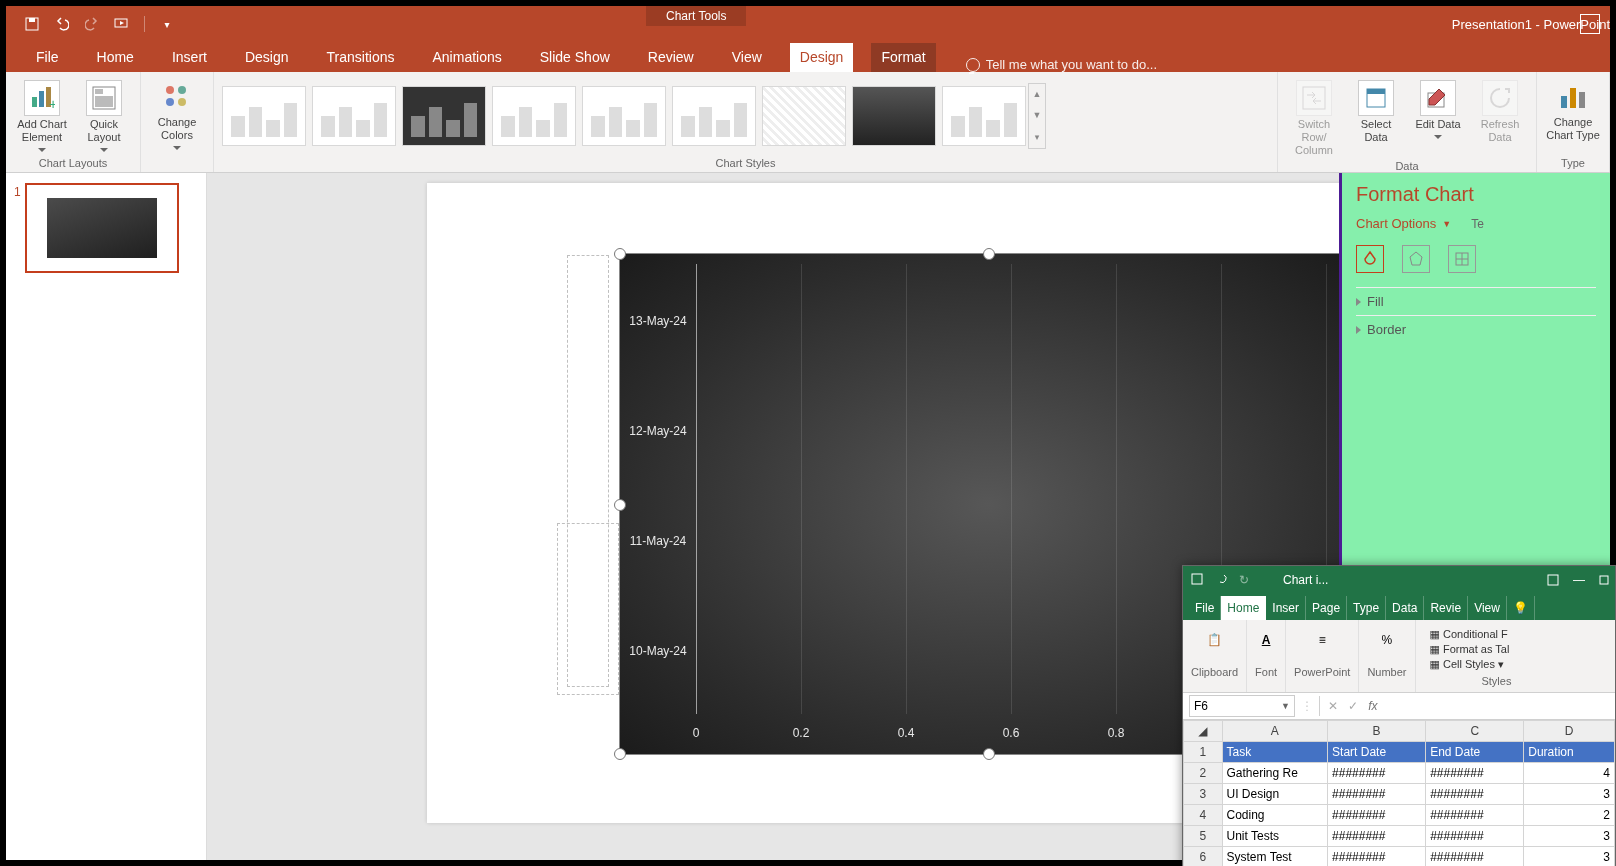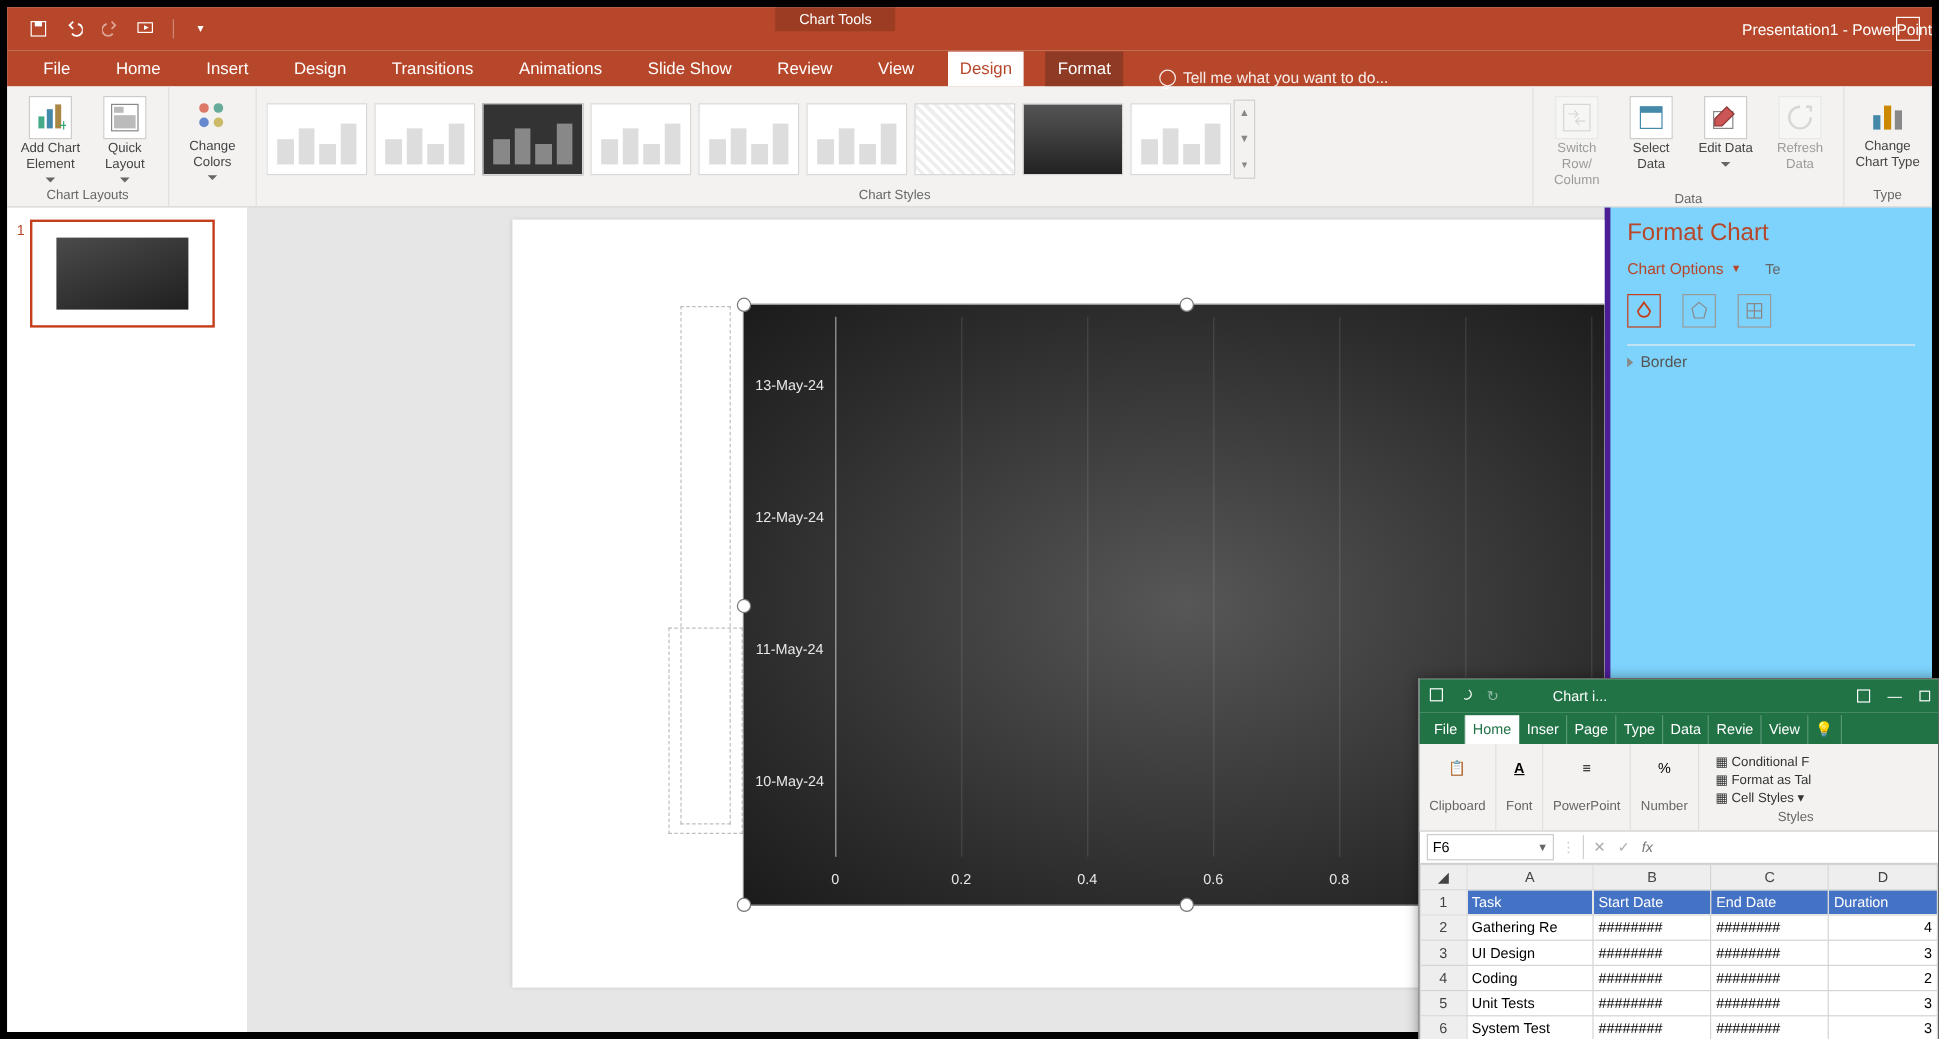--- a/index.html
+++ b/index.html
@@ -56,21 +56,21 @@
   .handle{position:absolute;width:10px;height:10px;border:1px solid #777;border-radius:50%;background:#fff}
   .h-nw{left:-6px;top:-6px}.h-n{left:50%;top:-6px;margin-left:-5px}
   .h-w{left:-6px;top:50%;margin-top:-5px}
   .h-sw{left:-6px;bottom:-6px}.h-s{left:50%;bottom:-6px;margin-left:-5px}
   .grid{position:absolute;inset:0}
   .gv{position:absolute;top:10px;bottom:40px;width:1px;background:rgba(255,255,255,.12)}
   .gaxisY{position:absolute;left:76px;top:10px;bottom:40px;width:1px;background:rgba(255,255,255,.5)}
   .ylab{position:absolute;left:6px;width:64px;text-align:center;color:#e8e8e8;font-size:12px}
   .xlab{position:absolute;bottom:14px;color:#e8e8e8;font-size:12px;transform:translateX(-50%)}
   
-  .formatpane{width:240px;background:#7dd3fc;border-left:5px solid #4c1d95;padding:10px 14px;overflow:hidden}
+  .formatpane{width:240px;background:#86efac;border-left:3px solid #4c1d95;padding:10px 14px;overflow:hidden}
   .formatpane h3{margin:0 0 10px 0;font-weight:400;color:#b7472a;font-size:20px}
   .fp-drop{color:#b7472a;font-size:13px;display:flex;align-items:center;gap:6px}
   .fp-tabs{display:flex;gap:18px;margin:14px 0}
   .fp-tabs .ti{width:26px;height:26px;border:1px solid #999;display:flex;align-items:center;justify-content:center}
   .fp-tabs .ti.active{border-color:#c43e1c;color:#c43e1c}
   .fp-sec{font-size:13px;color:#565656;padding:6px 0;border-top:1px solid #eee}
   .tri{display:inline-block;width:0;height:0;border-top:4px solid transparent;border-bottom:4px solid transparent;border-left:5px solid #888;margin-right:6px}
   
   .excel{position:absolute;left:1176px;top:392px;width:432px;height:466px;background:#fff;box-shadow:0 0 10px rgba(0,0,0,.4);border:1px solid #666;display:flex;flex-direction:column;font-size:12px}
   .ex-title{height:28px;background:#217346;color:#fff;display:flex;align-items:center;gap:10px;padding:0 8px;position:relative}
@@ -405,37 +405,38 @@
               <polygon points="9,2 15,7 13,15 5,15 3,7" fill="none" stroke="#888"></polygon>
             </svg>
           </div>
         <div class="ti">
             <svg width="18" height="18" viewBox="0 0 18 18">
               <rect x="3" y="3" width="12" height="12" fill="none" stroke="#888"></rect>
               <path d="M3 9h12M9 3v12" stroke="#888"></path>
             </svg>
           </div>
       </div>
+      <div class="fp-sec"><span class="tri"></span><span>Fill</span></div>
       <div class="fp-sec"><span class="tri"></span><span>Border</span></div>
     </div>
 
     <div class="excel">
       <div class="ex-title">
         <span class="ic">
             <svg width="12" height="12" viewBox="0 0 12 12">
               <rect x="1" y="1" width="10" height="10" fill="none" stroke="#fff"></rect>
             </svg>
           </span>
         <span class="ic">
             <svg width="12" height="12" viewBox="0 0 12 12">
               <path d="M9 2a4 4 0 1 1-4 7" fill="none" stroke="#fff"></path>
             </svg>
           </span>
         <span class="ic" style="opacity:.5">↻</span>
-        <span style="margin-left:31px">Chart i...</span>
+        <span style="margin-left:20px">Chart i...</span>
         <div class="r">
           <span>
               <svg width="12" height="12">
                 <rect x="1" y="1" width="10" height="10" fill="none" stroke="#fff"></rect>
               </svg>
             </span>
           <span>—</span>
           <span>
               <svg width="10" height="10">
                 <rect x="1" y="1" width="8" height="8" fill="none" stroke="#fff"></rect>

